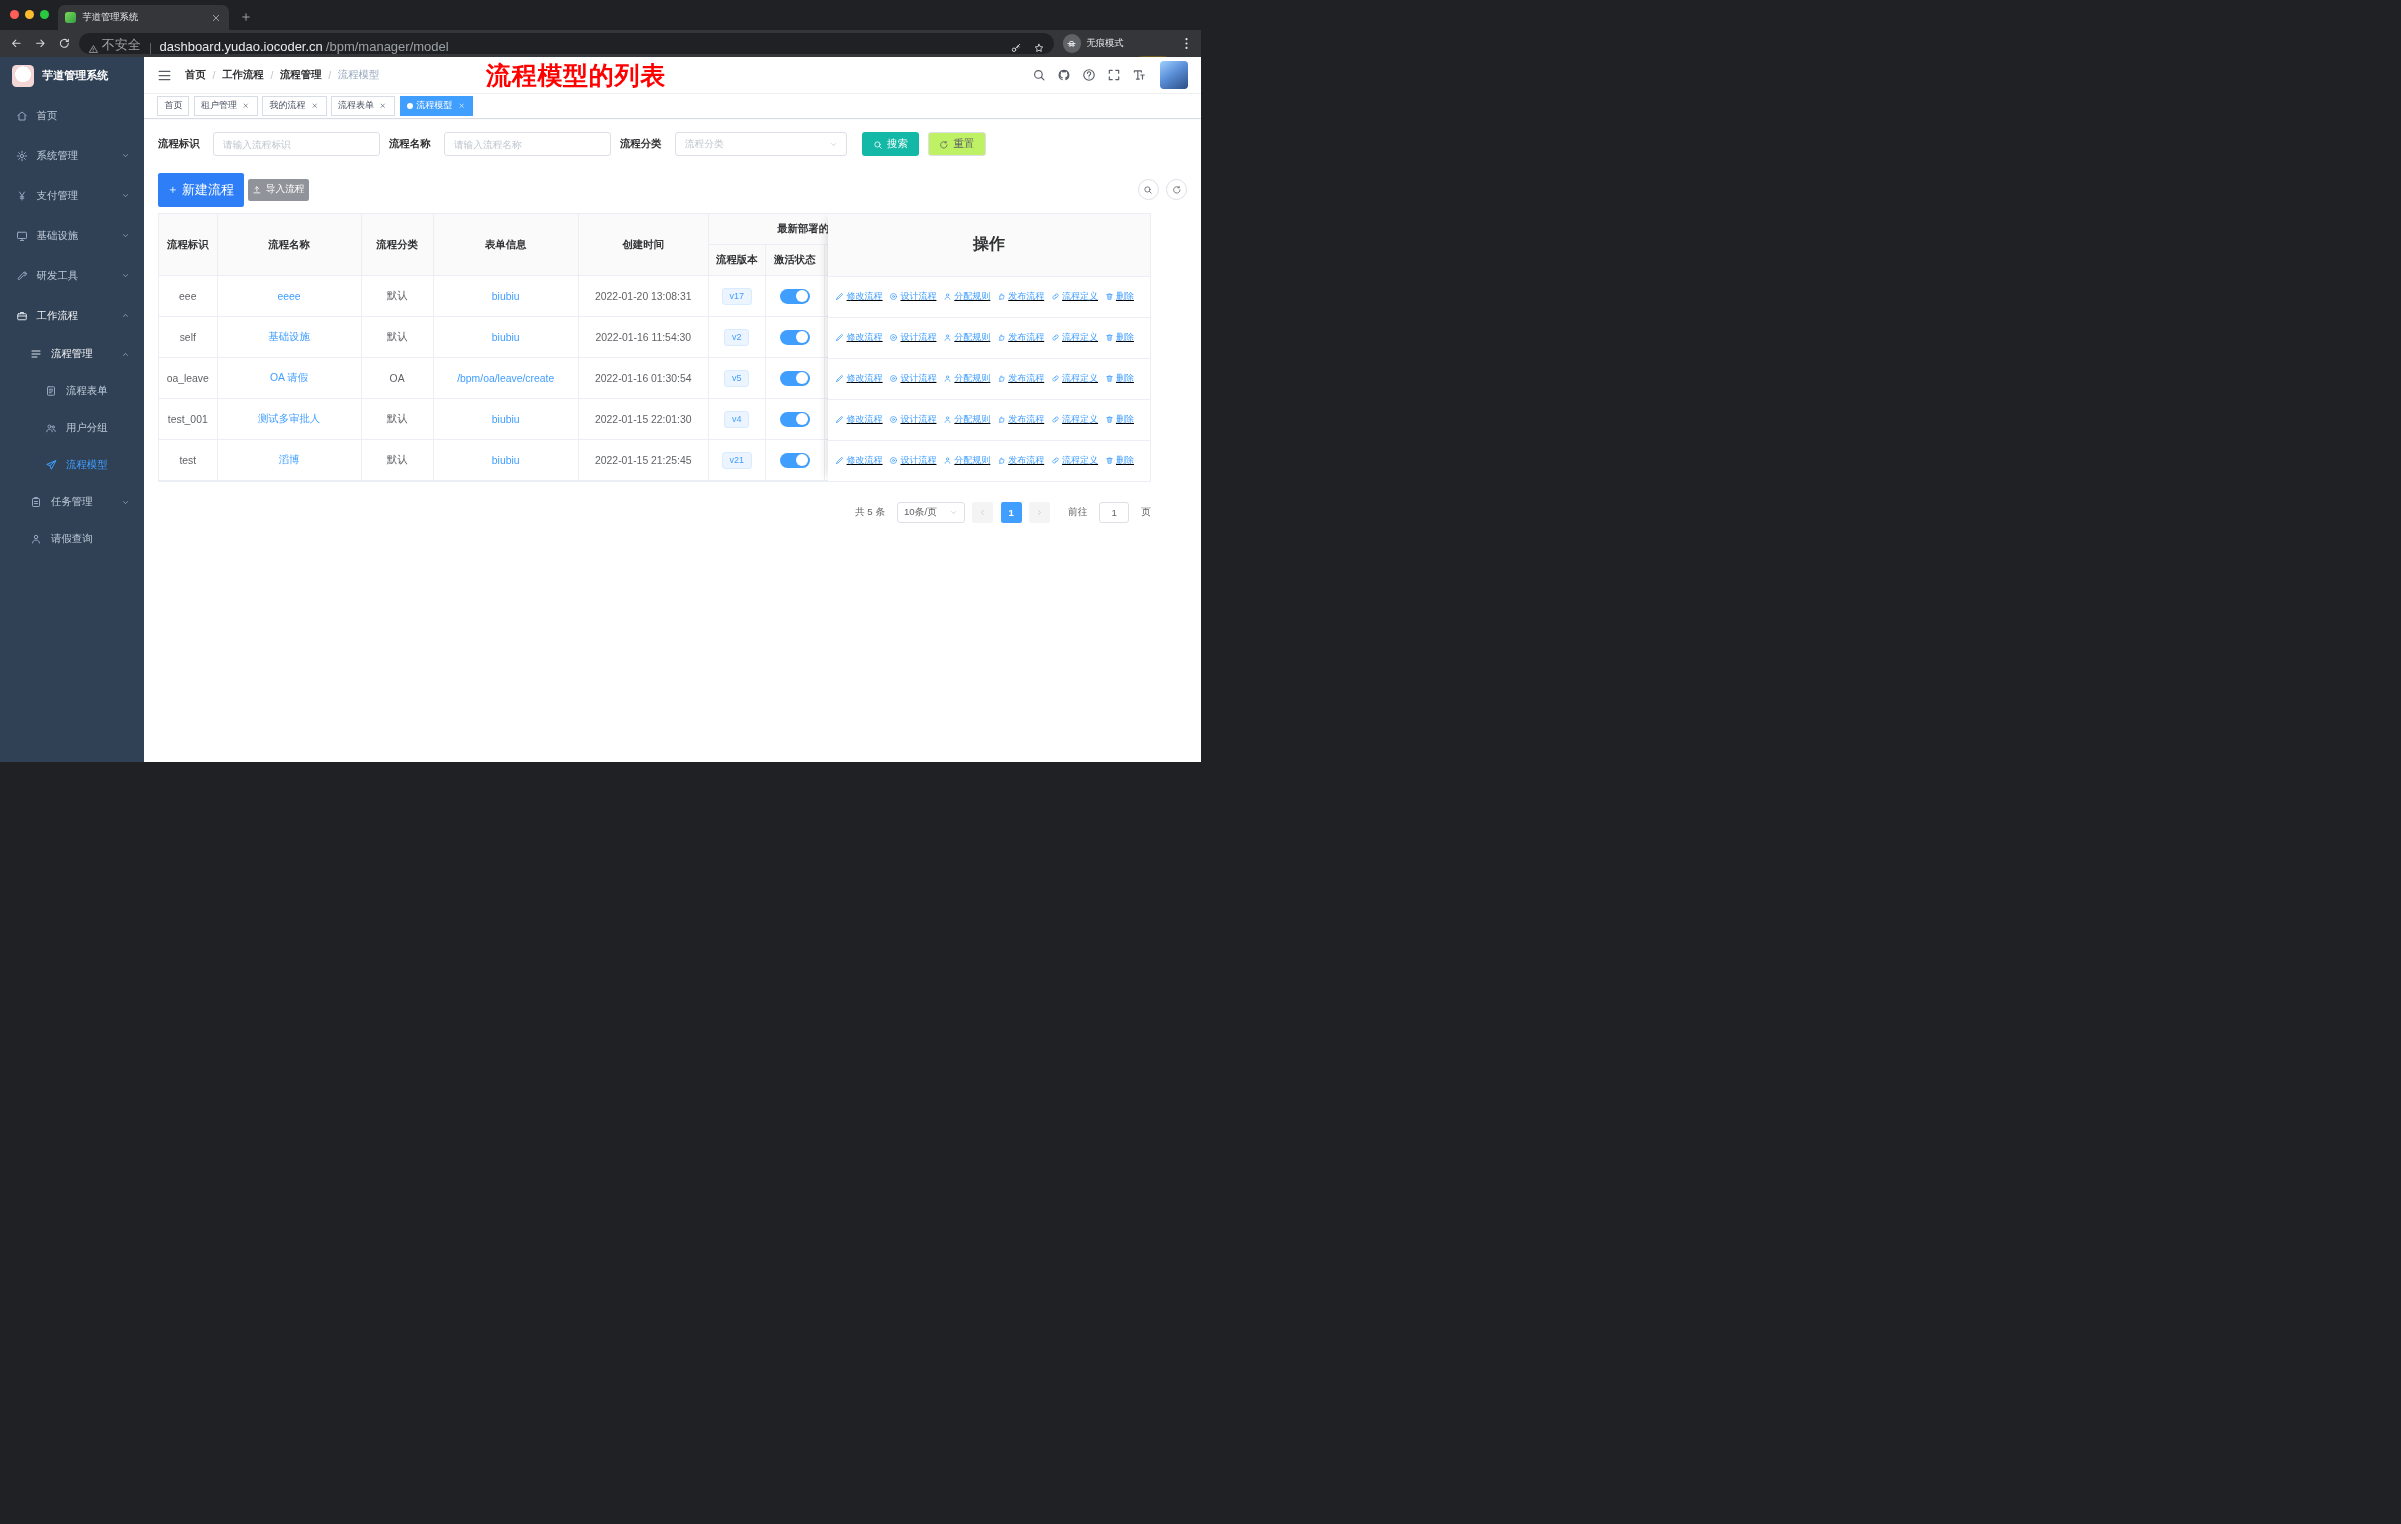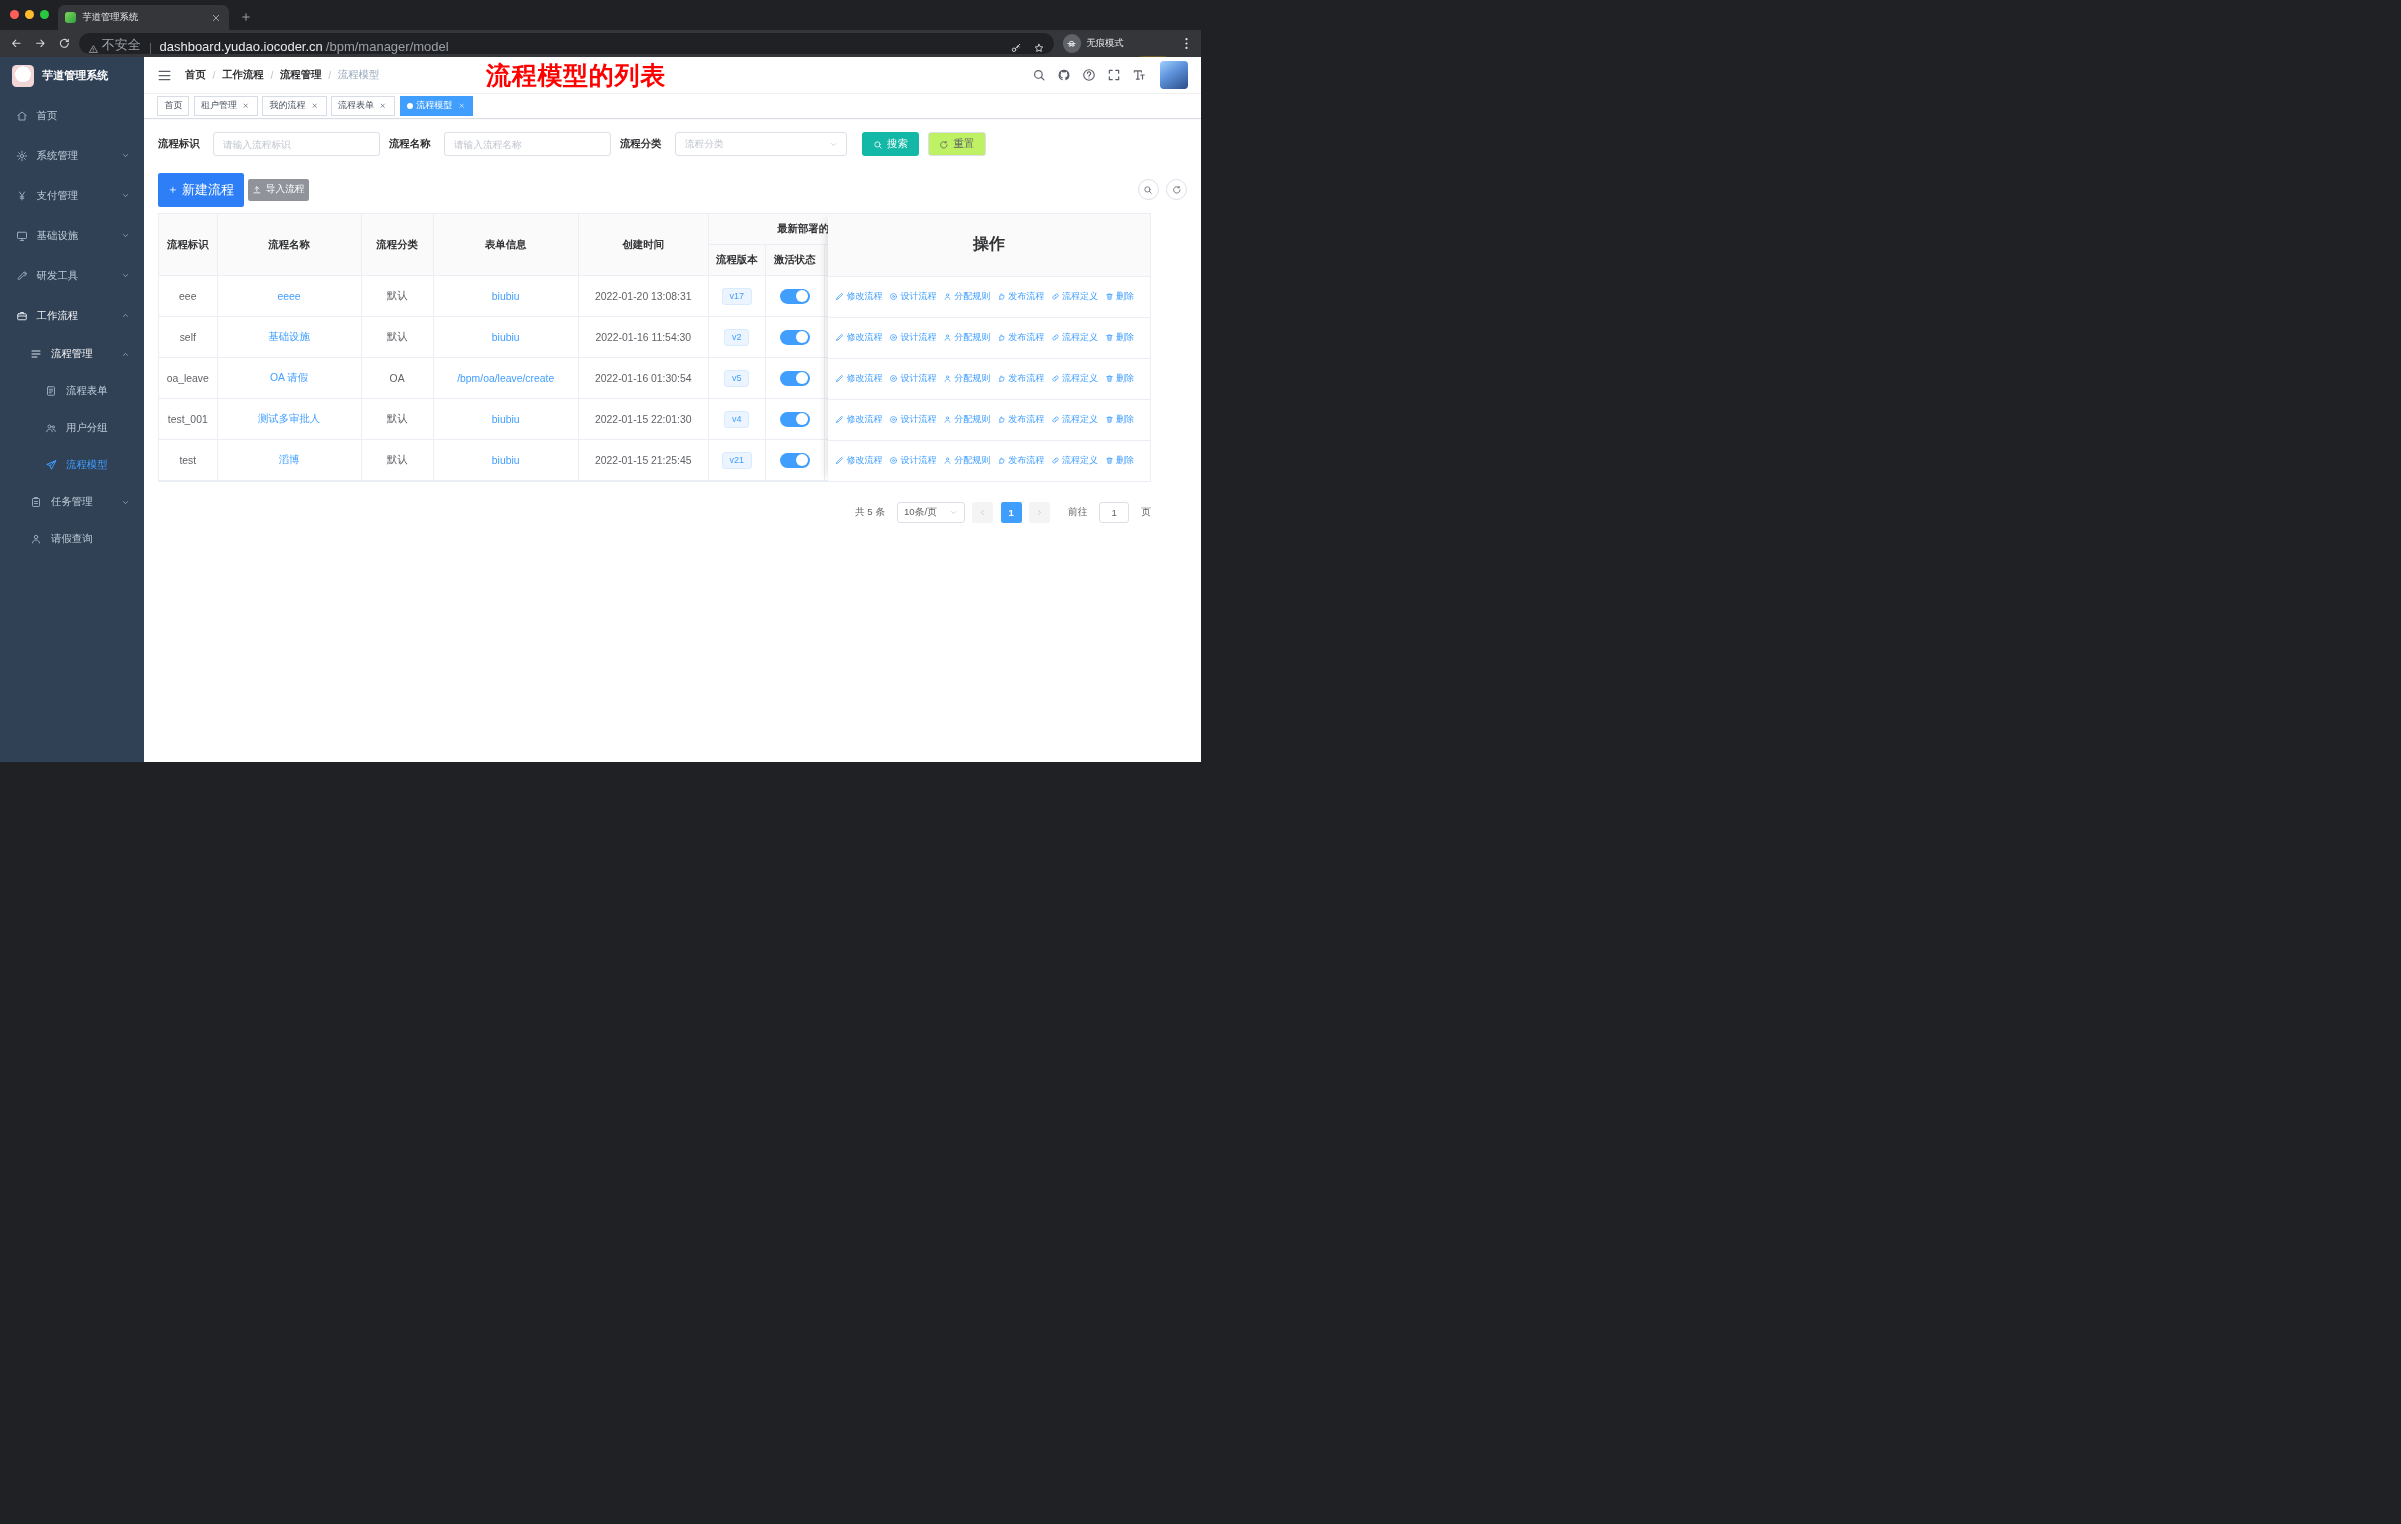--- a/index.html
+++ b/index.html
@@ -130,21 +130,21 @@
     background:#ecf5ff; border:0.7px solid #d9ecff; border-radius:3px; }
   .switch { display:inline-block; width:30px; height:15px; border-radius:7.4px; background:#409eff;
     position:relative; vertical-align:middle; cursor:pointer; }
   .switch .knob { position:absolute; right:1.5px; top:1.5px; width:12px; height:12px; border-radius:50%; background:#fff; }
 
   .ops { position:absolute; top:0; right:0; bottom:0; width:322px; background:#fff;
     box-shadow:-6px 0 9px -4.5px rgba(0,0,0,.16); }
   .ops-header { height:63px; background:#fafafa; border-bottom:0.7px solid #ebeef5; display:flex;
     align-items:center; justify-content:center; font-size:16px; font-weight:600; color:#303133; }
   .ops-row { height:41px; border-bottom:0.7px solid #ebeef5; display:flex; align-items:center;
-    padding-left:7.4px; gap:6.7px; white-space:nowrap; }
+    padding-left:7.4px; gap:6.7px; white-space:nowrap;text-decoration:underline; }
   .op { display:inline-flex; align-items:center; gap:2.2px; color:#409eff; font-size:9px; }
   .oicon { width:9px; height:9px; }
 
   
   .pagination { width:993px; margin-top:19.4px; display:flex; align-items:center; justify-content:flex-end;
     gap:7.4px; font-size:9.7px; color:#606266; }
   .pg-total { margin-right:4.5px; }
   .size-select { width:68px; height:21px; border:0.7px solid #dcdfe6; border-radius:3px; background:#fff;
     display:flex; align-items:center; justify-content:space-between; padding:0 6px; cursor:pointer; }
   .pg-btn { width:21px; height:21px; border-radius:2.2px; background:#f4f4f5; color:#bfc4cc;

